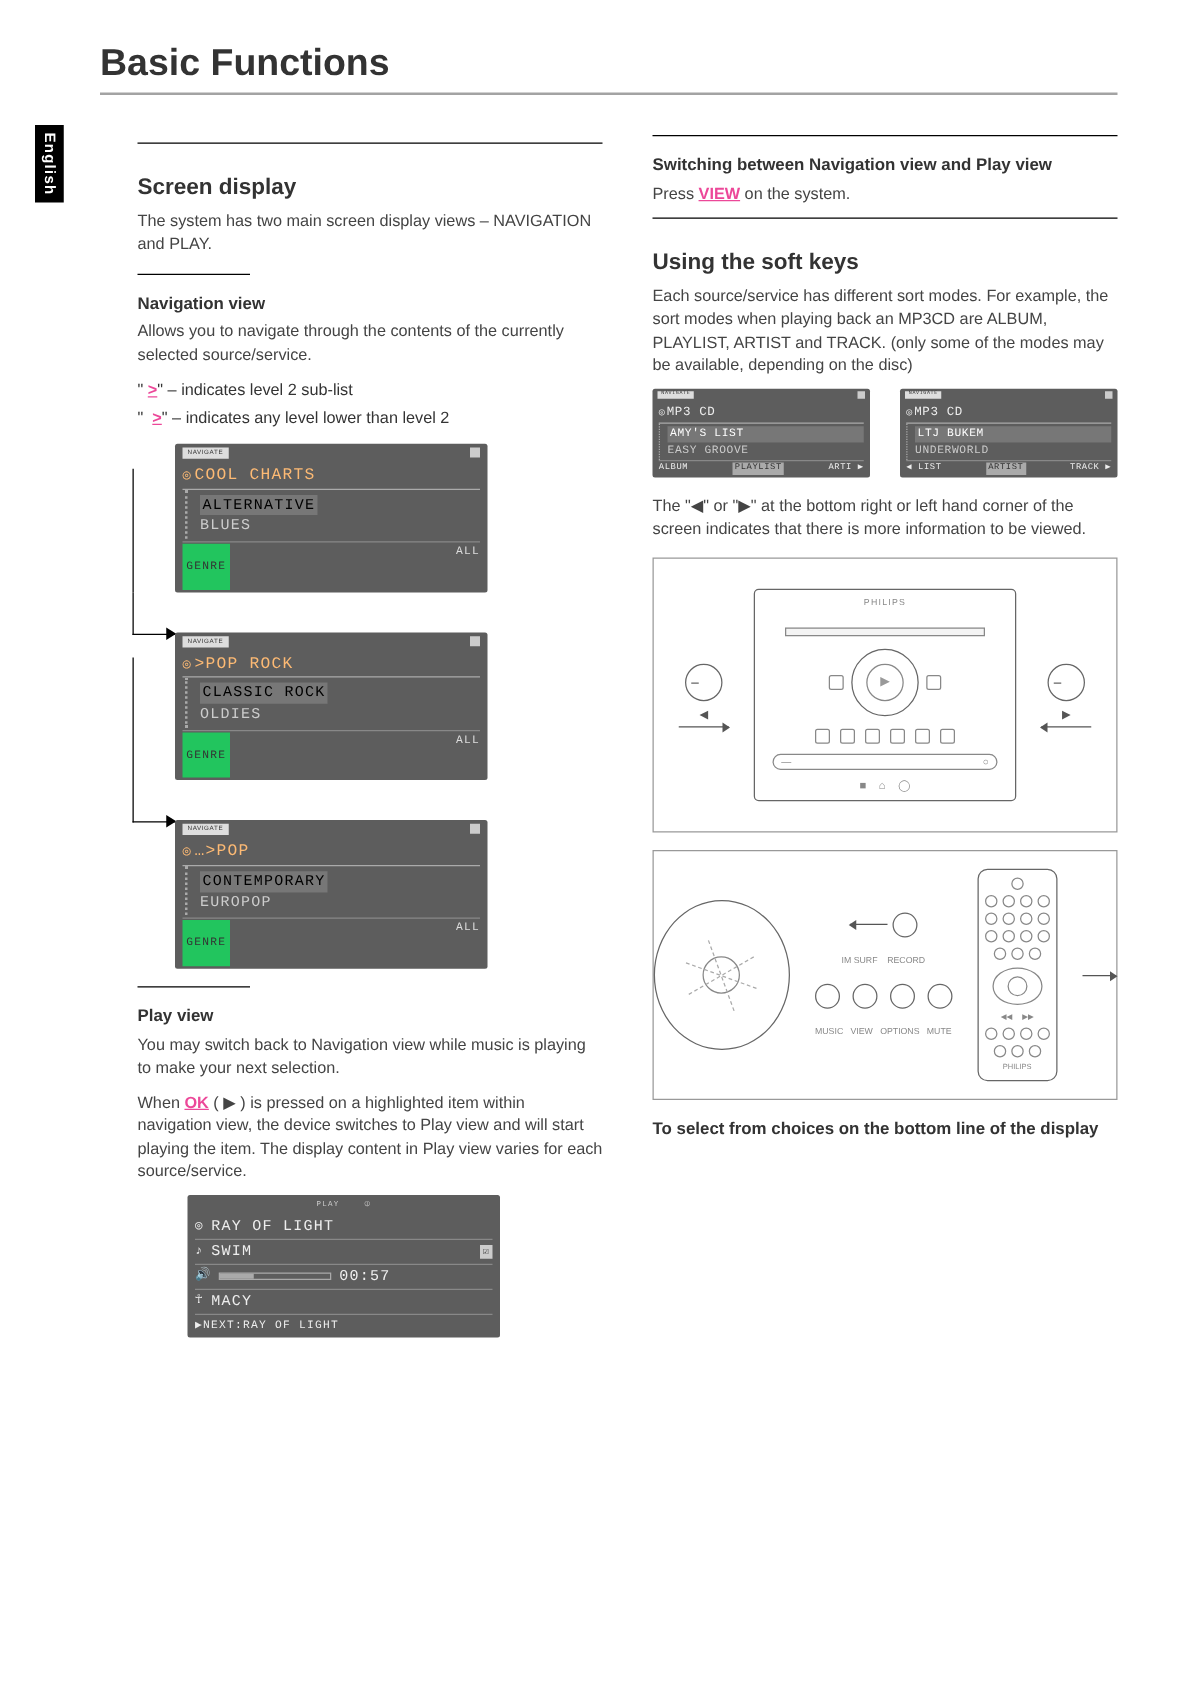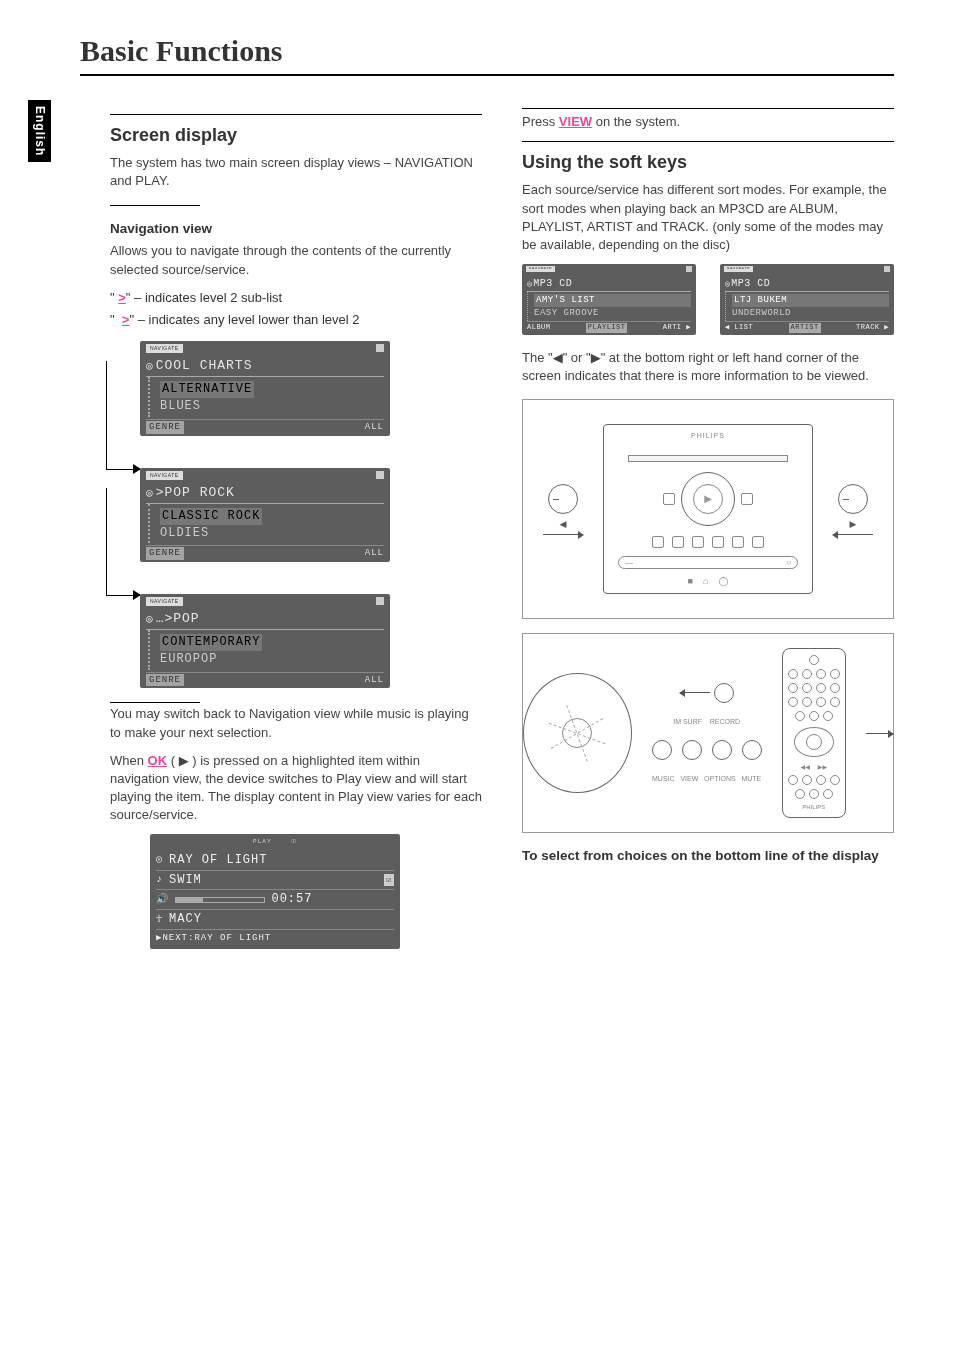--- a/index.html
+++ b/index.html
@@ -23,37 +23,36 @@
     font-weight: bold;
     font-size: 12px;
     writing-mode: vertical-rl;
     text-orientation: mixed;
     padding: 6px 3px;
     letter-spacing: 1px;
   }
   h1 {
     font-size: 30px;
     font-weight: bold;
-    border-bottom: 2px solid #000000;
+    border-bottom: 2px solid #a3a3a3;
     padding-bottom: 2px;
     margin-left: 50px;
     margin-bottom: 28px;
-    font-family: Liberation Serif, serif;
   }
   .columns {
     display: flex;
     gap: 40px;
     margin-left: 80px;
   }
   .col { flex: 1; min-width: 0; }
   h2 {
     font-size: 18px;
     font-weight: bold;
     border-top: 1.5px solid #000;
-    padding-top: 8px;
+    padding-top: 22px;
     margin-bottom: 6px;
     margin-top: 10px;
   }
   h3 {
     font-size: 13.5px;
     font-weight: bold;
     margin-top: 14px;
     margin-bottom: 4px;
   }
   .rule-short {
@@ -93,21 +92,21 @@
   .lcd-badge {
     position: absolute;
     top: 3px; right: 6px;
     width: 8px; height: 8px;
     background: #ccc;
   }
   .lcd-title {
     margin-top: 12px;
     font-family: "Courier New", monospace;
     font-size: 13px;
-    color: #e5e5e5;
+    color: #fdba74;
     border-bottom: 1px solid #aaa;
     padding-bottom: 1px;
     letter-spacing: 1px;
   }
   .lcd-title::before { content: "◎"; margin-right: 2px; font-size: 11px; }
   .lcd-list {
     font-family: "Courier New", monospace;
     font-size: 12px;
     color: #ccc;
     letter-spacing: 1px;
@@ -121,21 +120,21 @@
     justify-content: space-between;
     font-family: "Courier New", monospace;
     font-size: 9px;
     color: #ddd;
     letter-spacing: 1px;
     border-top: 1px solid #888;
     padding-top: 1px;
     margin-top: 2px;
   }
   .lcd-foot span:first-child {
-    background: #a3a3a3; color: #333; padding: 0 3px; font-family: Liberation Mono, monospace;
+    background: #22c55e; color: #333; padding: 12px 3px; font-family: Liberation Mono, monospace;
   }
   .arrow-connector {
     position: absolute;
     left: -34px;
     top: 100%;
     height: 34px;
     width: 34px;
     border-left: 1.5px solid #000;
     border-bottom: 1.5px solid #000;
   }
@@ -338,20 +337,21 @@
           <div>EUROPOP</div>
         </div>
         <div class="lcd-foot">
             <span>GENRE</span>
             <span>ALL</span>
           </div>
       </div>
     </div>
 
     <div class="rule-short"></div>
+    <h3>Play view</h3>
     <p>You may switch back to Navigation view while music is playing to make your next selection.</p>
     <p>
       <span>When </span><b>OK</b><span> ( ▶ ) is pressed on a highlighted item within navigation view, the device switches to Play view and will start playing the item.  The display content in Play view varies for each source/service.</span>
     </p>
 
     <div class="lcd-play" style="position:relative;">
       <div class="lcd-play-top">
           <span>PLAY</span>
           <span>⦶</span>
         </div>
@@ -372,20 +372,21 @@
       <div class="lcd-play-row">
           <span class="ico">☥</span>
           <span>MACY</span>
         </div>
       <div class="lcd-play-foot">▶<span>NEXT:RAY OF LIGHT</span></div>
     </div>
   </div>
 
   <div class="col">
     <div class="rule-full"></div>
+    <h3>Switching between Navigation view and Play view</h3>
     <p>
       <span>Press </span><b>VIEW</b><span> on the system.</span>
     </p>
 
     <h2>Using the soft keys</h2>
     <p>Each source/service has different sort modes. For example, the sort modes when playing back an MP3CD are ALBUM, PLAYLIST, ARTIST and TRACK. (only some of the modes may be available, depending on the disc)</p>
 
     <div class="lcd-duo">
       <div class="lcd-small">
         <span class="lcd-small-tab">NAVIGATE</span>

